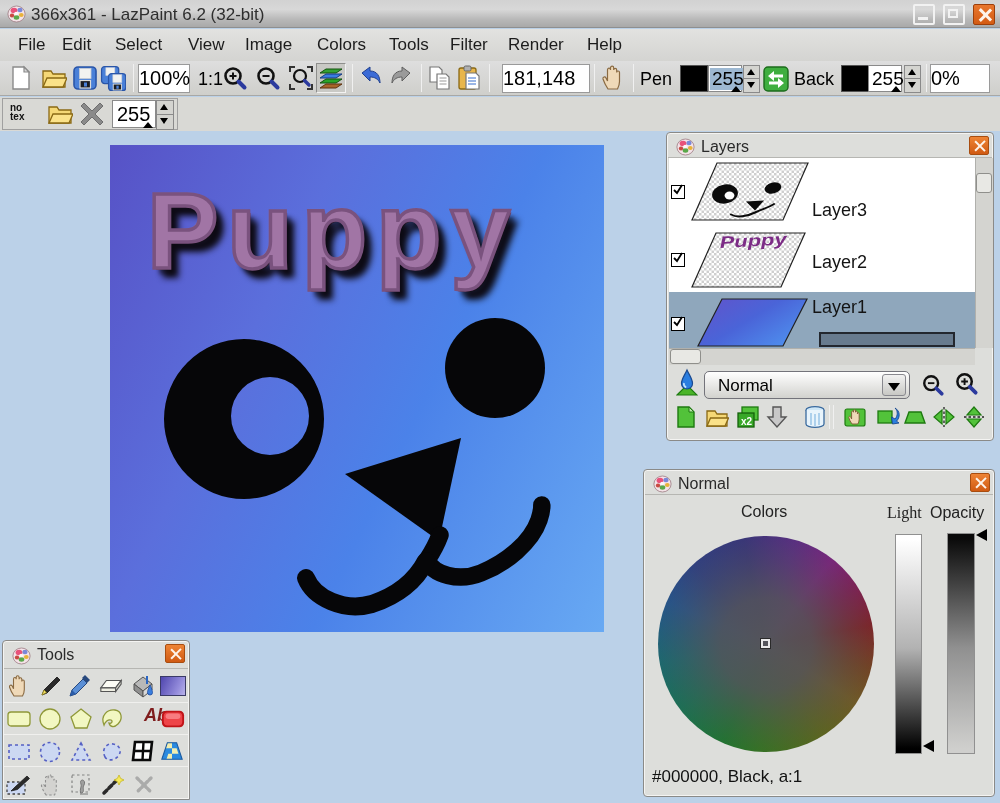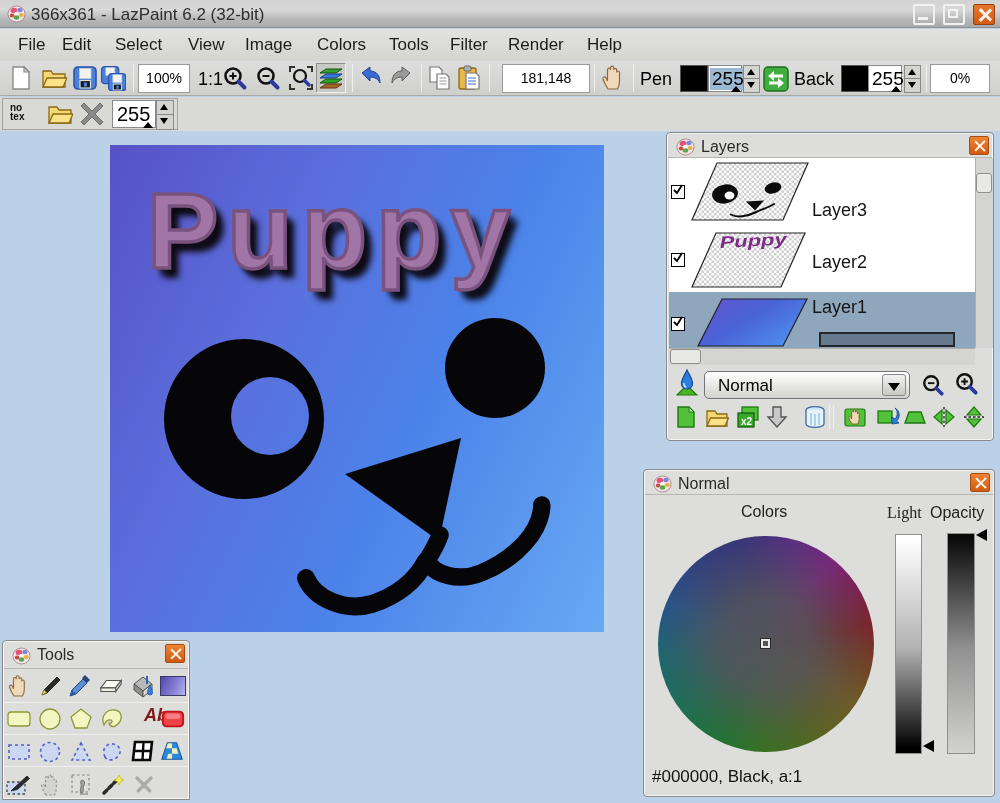--- a/index.html
+++ b/index.html
@@ -24,21 +24,21 @@
 
 #menubar { left:0; top:29px; width:1000px; height:42px;
   background:linear-gradient(#e2e2e0,#d0d0cd); border-bottom:1px solid #9c9c9c;
   color:#1c1c1c; font-size:17px; }
 #menubar span { position:absolute; top:6px; }
 
 
 #toolbar1 { left:0; top:61px; width:1000px; height:35px;
   background:linear-gradient(#dedede,#cfcfcb); border-bottom:1px solid #a8a8a6; }
 .sep { position:absolute; top:3px; width:1px; height:28px; background:#a8a8a8; border-right:1px solid #f0f0f0; }
-.whitebox { position:absolute; background:#fff; border:1px solid #9a9a9a; font-size:14px; color:#000; text-align:center; }
+.whitebox { position:absolute; background:#fff; border:1px solid #9a9a9a; font-size:20px; color:#000; }
 .tbicon { position:absolute; top:4px; width:26px; height:26px; }
 .tlabel { position:absolute; font-size:18px; color:#000; }
 
 .spinner { width:15px; height:27px; }
 .spinner:before, .spinner:after, .spinner2:before, .spinner2:after {
   content:""; position:absolute; left:0; width:15px; height:13px; background:#d4d4d0; border:1px solid #8a8a8a; }
 .spinner:before, .spinner2:before { top:0; }
 .spinner:after, .spinner2:after { top:13px; }
 .spinner .up, .spinner .dn, .spinner2 .up, .spinner2 .dn { position:absolute; left:3.5px; width:0; height:0; z-index:2;
   border-left:4px solid transparent; border-right:4px solid transparent; }

